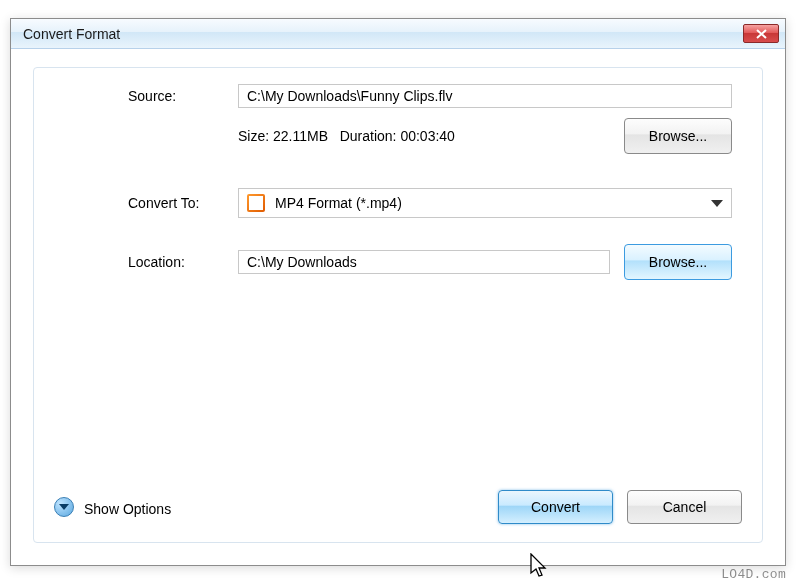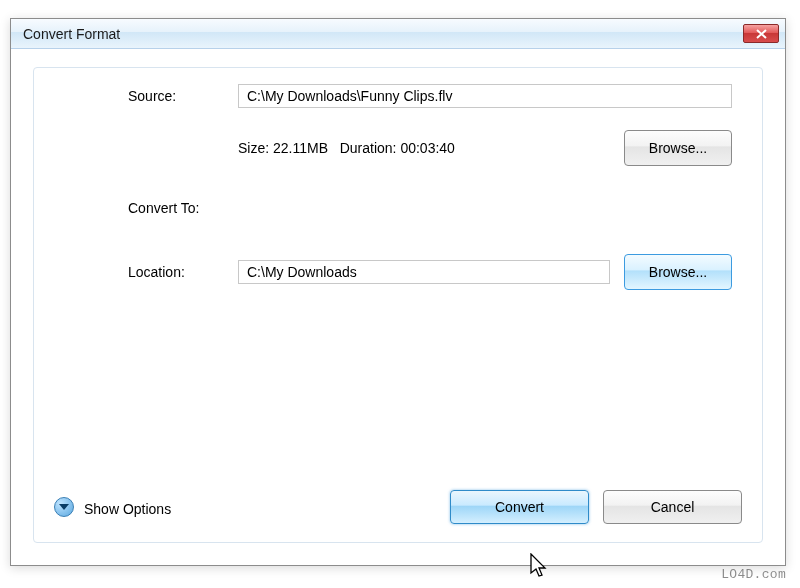--- a/index.html
+++ b/index.html
@@ -107,21 +107,21 @@
       font-size: 16px;
       color: #000;
     }
     .form-area {
       padding-left: 74px;
       padding-right: 10px;
     }
     .form-row {
       display: flex;
       align-items: center;
-      margin-bottom: 22px;
+      margin-bottom: 10px;
     }
     .form-label {
       width: 110px;
       color: #000;
       font-size: 14px;
     }
     .text-input {
       flex: 1;
       height: 24px;
       border: 1px solid #c8c8c8;
@@ -217,21 +217,21 @@
       border-radius: 50%;
       background: radial-gradient(circle at 30% 30%, #bfe4ff, #5ba8e0);
       border: 1px solid #3a7fb5;
       display: flex;
       align-items: center;
       justify-content: center;
       margin-right: 10px;
     }
     .expand-circle svg { display:block; }
     .bottom-spacer { flex: 1; }
-    .bottom-row .btn, .bottom-row .btn-primary { margin-left: 14px; width: 139px; height: 34px; }
+    .bottom-row .btn, .bottom-row .btn-primary { margin-left: 14px; width: 115px; height: 34px; }
     .cursor {
       position: absolute;
       bottom: 6px;
       left: 530px;
       pointer-events: none;
     }
     .watermark {
       position: absolute;
       bottom: 6px;
       right: 14px;
@@ -270,20 +270,27 @@
           <span>Size:</span>
           <span>22.11MB</span>&nbsp;&nbsp;
           <span>Duration:</span>
           <span>00:03:40</span>
         </div>
         <button class="btn">Browse...</button>
       </div>
 
       <div class="form-row">
         <div class="form-label">Convert To:</div>
+        <div class="select-box">
+          <div class="select-icon">
+              <div class="mini-film"></div>
+            </div>
+          <span>MP4 Format (*.mp4)</span>
+          <div class="select-caret"></div>
+        </div>
       </div>
 
       <div class="spacer-row"></div>
 
 
       <div class="spacer-row"></div>
 
       <div class="form-row">
         <div class="form-label">Location:</div>
         <input class="text-input" type="text" style="margin-right: 14px;" value="C:\My Downloads">

